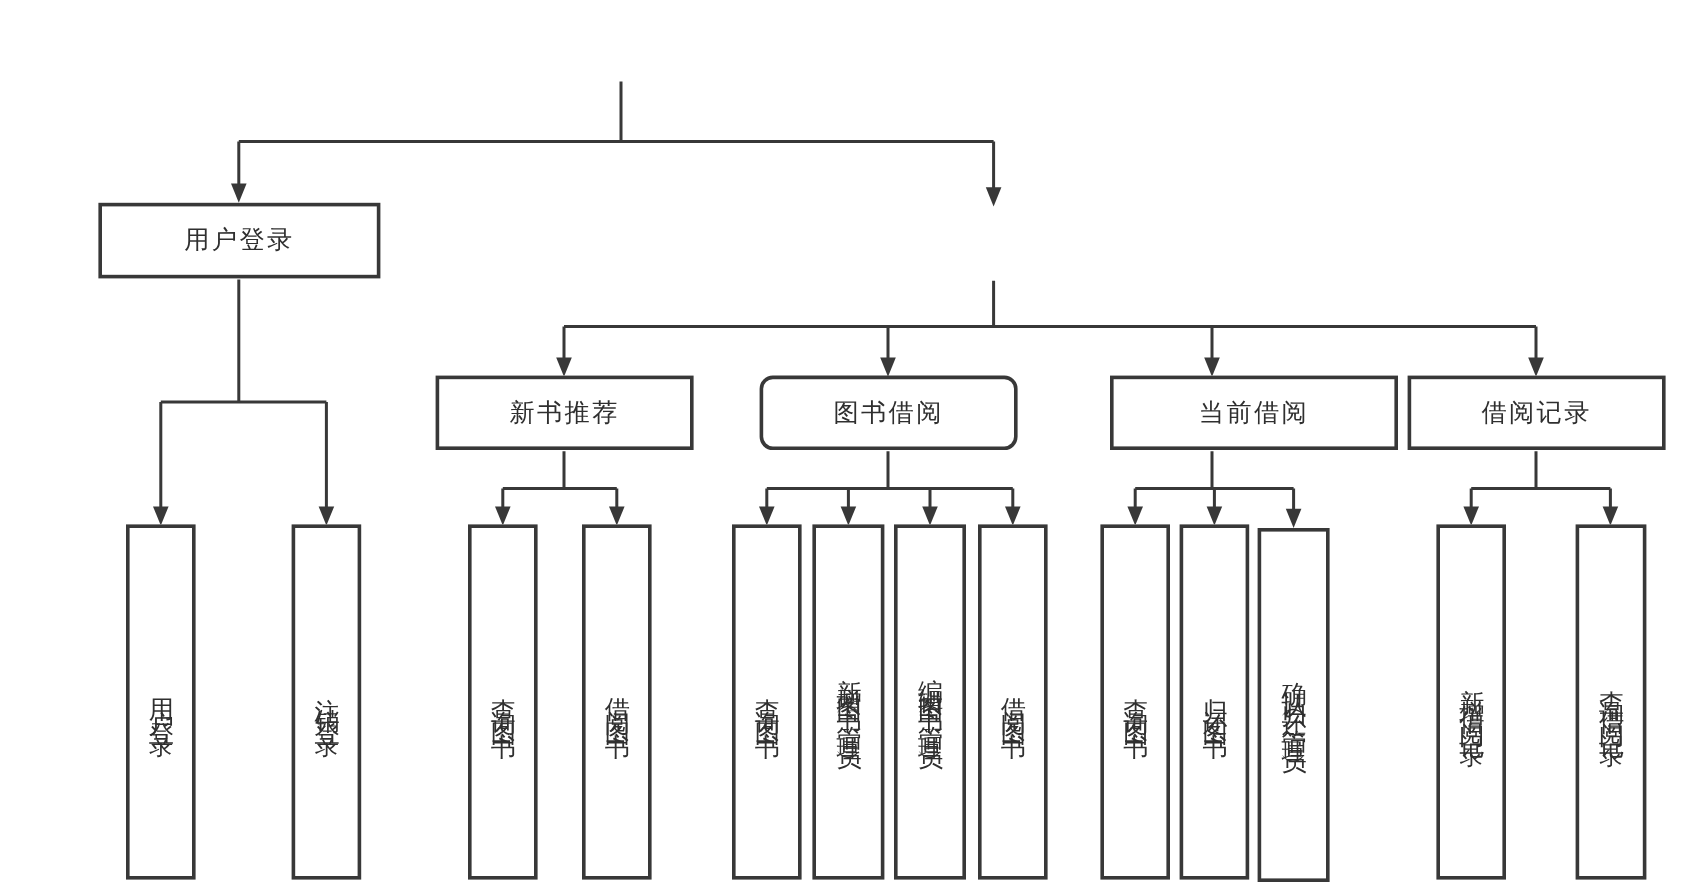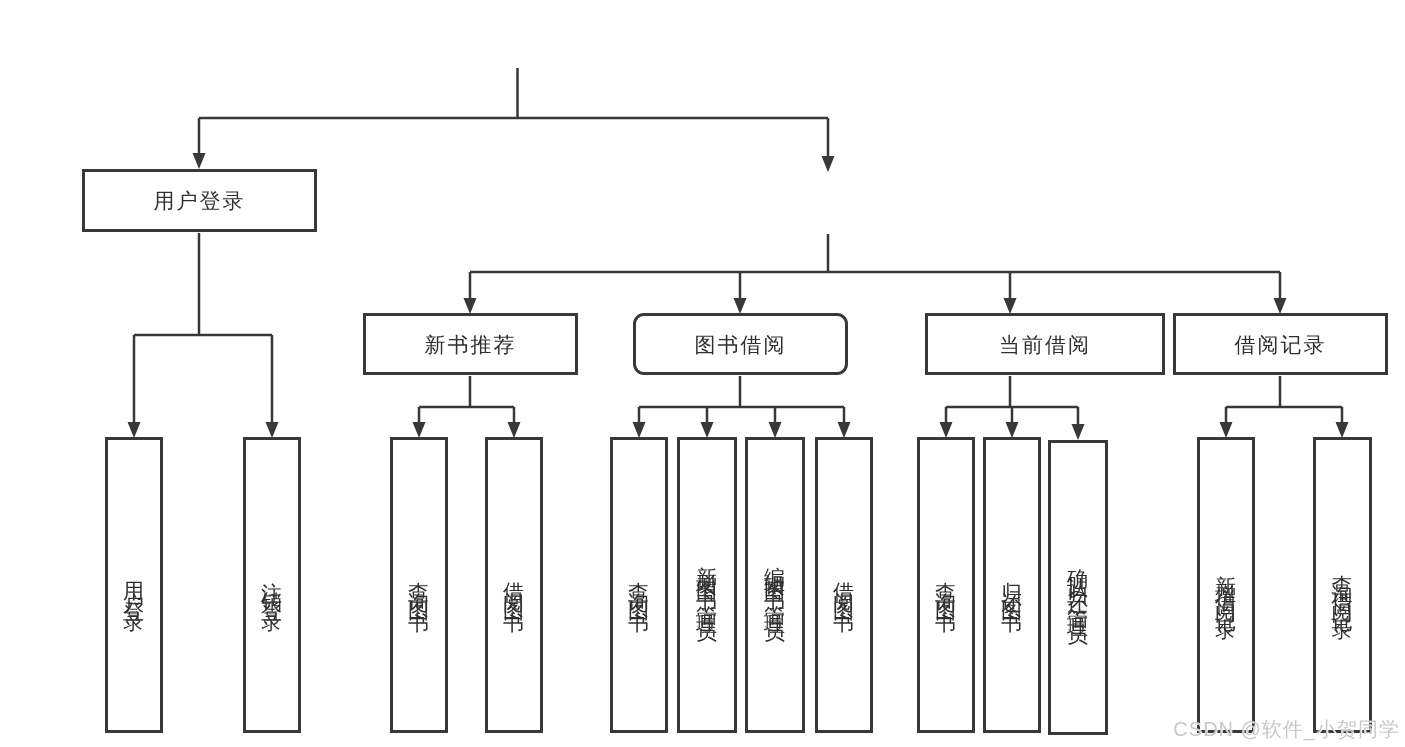--- a/index.html
+++ b/index.html
@@ -162,15 +162,14 @@
     <span class="vtext">确认归还（管理员）</span>
   </div>
 
   <div class="node vnode sp6" style="left:1197px; top:437px; width:58px; height:296px;">
     <span class="vtext">新增借阅记录</span>
   </div>
   <div class="node vnode sp6" style="left:1313px; top:437px; width:59px; height:296px;">
     <span class="vtext">查询借阅记录</span>
   </div>
 
-  <div id="watermark">CSDN @软件_小贺同学</div>
 
 </div>
 
 </body></html>

